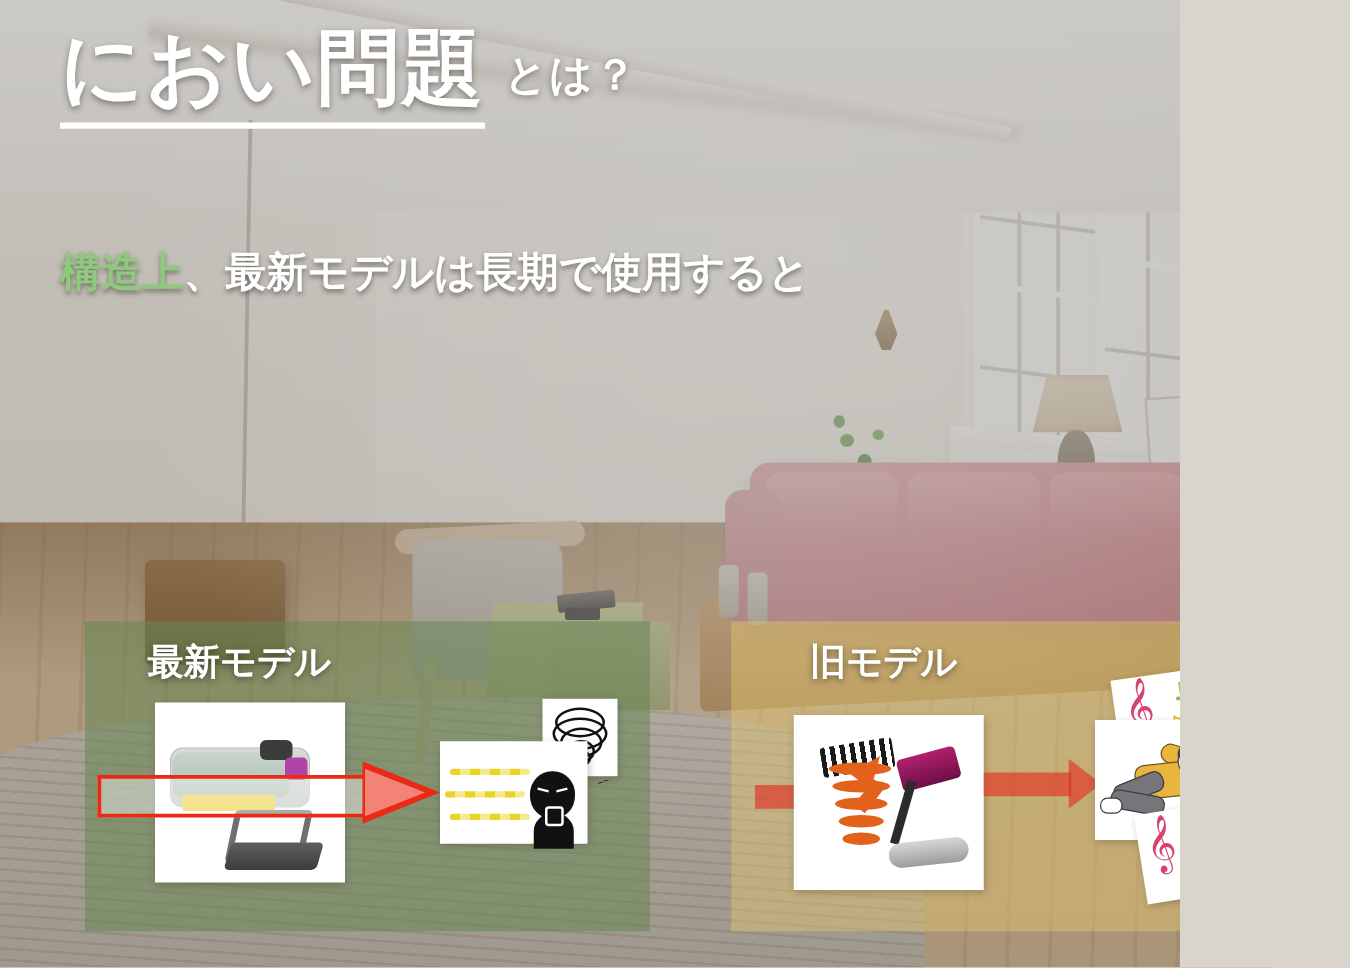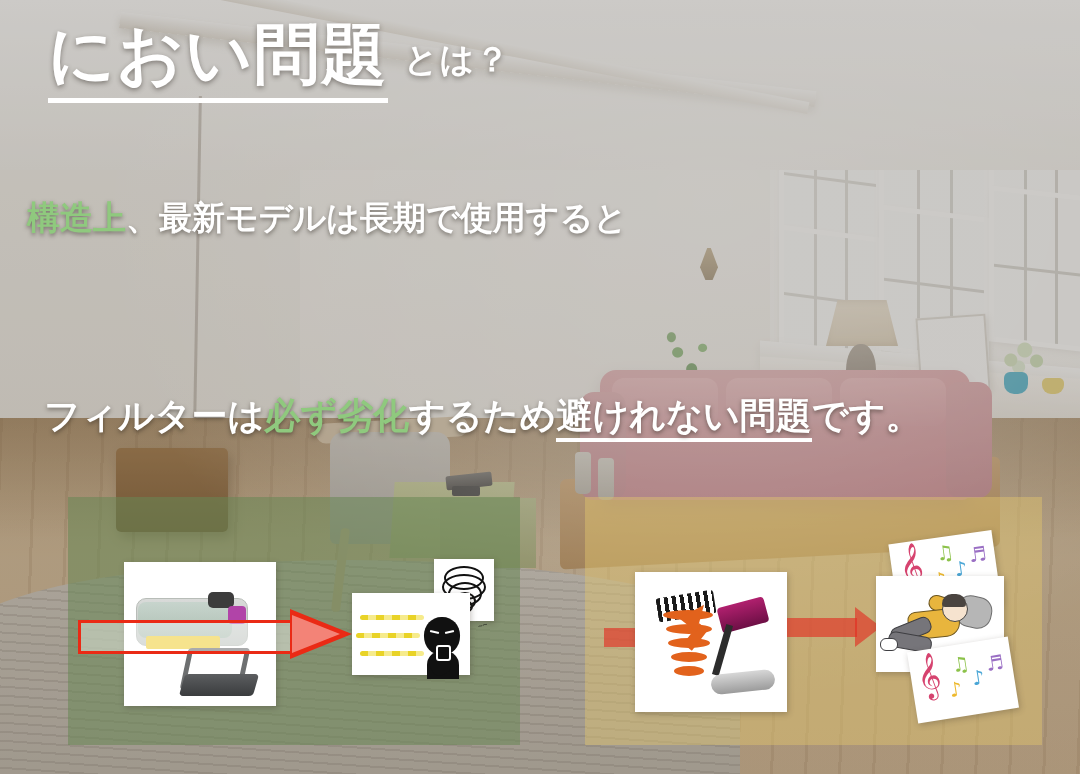--- a/index.html
+++ b/index.html
@@ -1,21 +1,21 @@
 <!DOCTYPE html>
 <html><head>
 <meta charset="utf-8">
 <style>
   html,body{margin:0;padding:0;}
   body{
     width:1080px;height:774px;overflow:hidden;
     font-family:"Liberation Sans","DejaVu Sans",sans-serif;
     background:#d9d4cc;
   }
-  .stage{position:relative;width:1080px;height:774px;overflow:hidden;}
+  .stage{position:relative;width:944px;height:774px;overflow:hidden;}
 
   
   .room{position:absolute;inset:0;overflow:hidden;background:#efece6;}
   .room .floor{
     position:absolute;left:0;right:0;top:418px;bottom:0;
     background:
       repeating-linear-gradient(92deg,rgba(163,131,93,.30) 0 3px,rgba(190,160,120,.12) 3px 34px),
       linear-gradient(180deg,#c8ab85 0%,#d8bf9c 40%,#d2b693 100%);
   }
   .room .floorShadow{
@@ -175,21 +175,21 @@
   .jp{font-family:"DejaVu Sans","Liberation Sans",sans-serif;font-weight:bold;}
   .title{
     position:absolute;left:48px;top:22px;
     color:#ffffff;font-size:66px;line-height:1;letter-spacing:1px;
     text-shadow:0 2px 5px rgba(40,34,26,.45);
     white-space:nowrap;
   }
   .title .main{border-bottom:5px solid #ffffff;padding-bottom:5px;}
   .title .sub{font-size:34px;margin-left:16px;vertical-align:6px;}
 
-  .body1{position:absolute;left:27px;top:196px;font-size:33px;color:#fff;white-space:nowrap;
+  .body1{position:absolute;left:48px;top:196px;font-size:33px;color:#fff;white-space:nowrap;
     text-shadow:0 2px 4px rgba(40,34,26,.5);}
   .body2{position:absolute;left:38px;top:238px;font-size:33px;color:#fff;white-space:nowrap;
     text-shadow:0 2px 4px rgba(40,34,26,.5);border-bottom:4px solid #fff;padding-bottom:3px;}
   .body3{position:absolute;left:40px;top:290px;white-space:nowrap;
     text-shadow:0 2px 5px rgba(40,34,26,.5);}
   .body3 .big{font-size:70px;color:#8fc97e;line-height:1;}
   .body3 .rest{font-size:36px;color:#fff;vertical-align:10px;}
   .body4{position:absolute;left:44px;top:392px;font-size:36px;color:#fff;white-space:nowrap;
     text-shadow:0 2px 4px rgba(40,34,26,.5);}
   .grn{color:#8fc97e;}
@@ -412,25 +412,23 @@
   <div class="title jp">
     <span class="main">におい問題</span><span class="sub">とは？</span>
   </div>
 
   <div class="body1 jp">
     <span class="grn">構造上</span><span>、最新モデルは長期で使用すると</span>
   </div>
 
 
 
-  <div class="body4 jp">
-    <span>フィルターは</span><span class="grn">必ず劣化</span><span>するため</span><span class="uline">避けれない問題</span><span>です。</span>
-  </div>
 
   <div class="panel" id="panel-left"></div>
+  <div class="panelLabel jp" id="label-left">最新モデル</div>
 
   <div class="card" id="card-vac-new">
     <div class="vacBody"></div>
     <div class="vacClear"></div>
     <div class="vacMotor"></div>
     <div class="vacMagenta"></div>
     <div class="vacYellow"></div>
     <div class="vacHandle"></div>
     <div class="vacFoot"></div>
   </div>
@@ -460,20 +458,21 @@
       <div class="figEye" style="left:6px;top:14px;transform:rotate(14deg)"></div>
       <div class="figEye" style="left:21px;top:14px;transform:rotate(-14deg)"></div>
       <div class="figBody"></div>
       <div class="figArm"></div>
       <div class="figHand"></div>
       <div class="puff">~~</div>
     </div>
   </div>
 
   <div class="panel" id="panel-right"></div>
+  <div class="panelLabel jp" id="label-right">旧モデル</div>
 
   <div class="arrowSolid" id="arrow-old-1">
     <div class="shaft"></div>
       <div class="head"></div>
   </div>
 
   <div class="card" id="card-vac-old">
     <div class="oldTop"></div>
     <div class="spiral">
       <i style="top:2px;width:40px;"></i>

